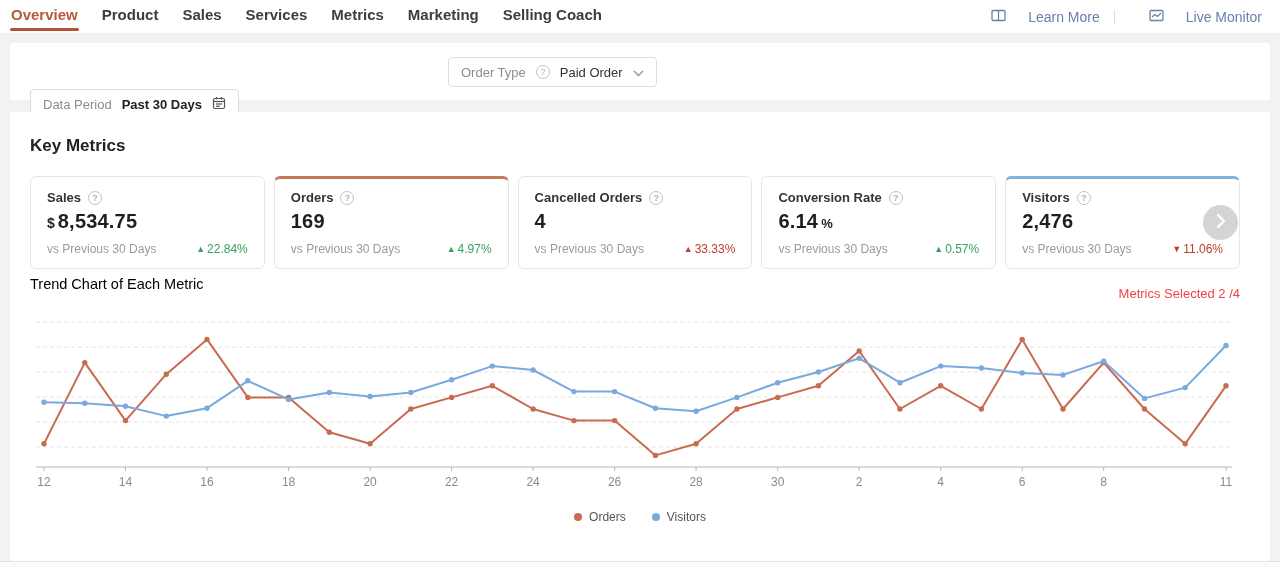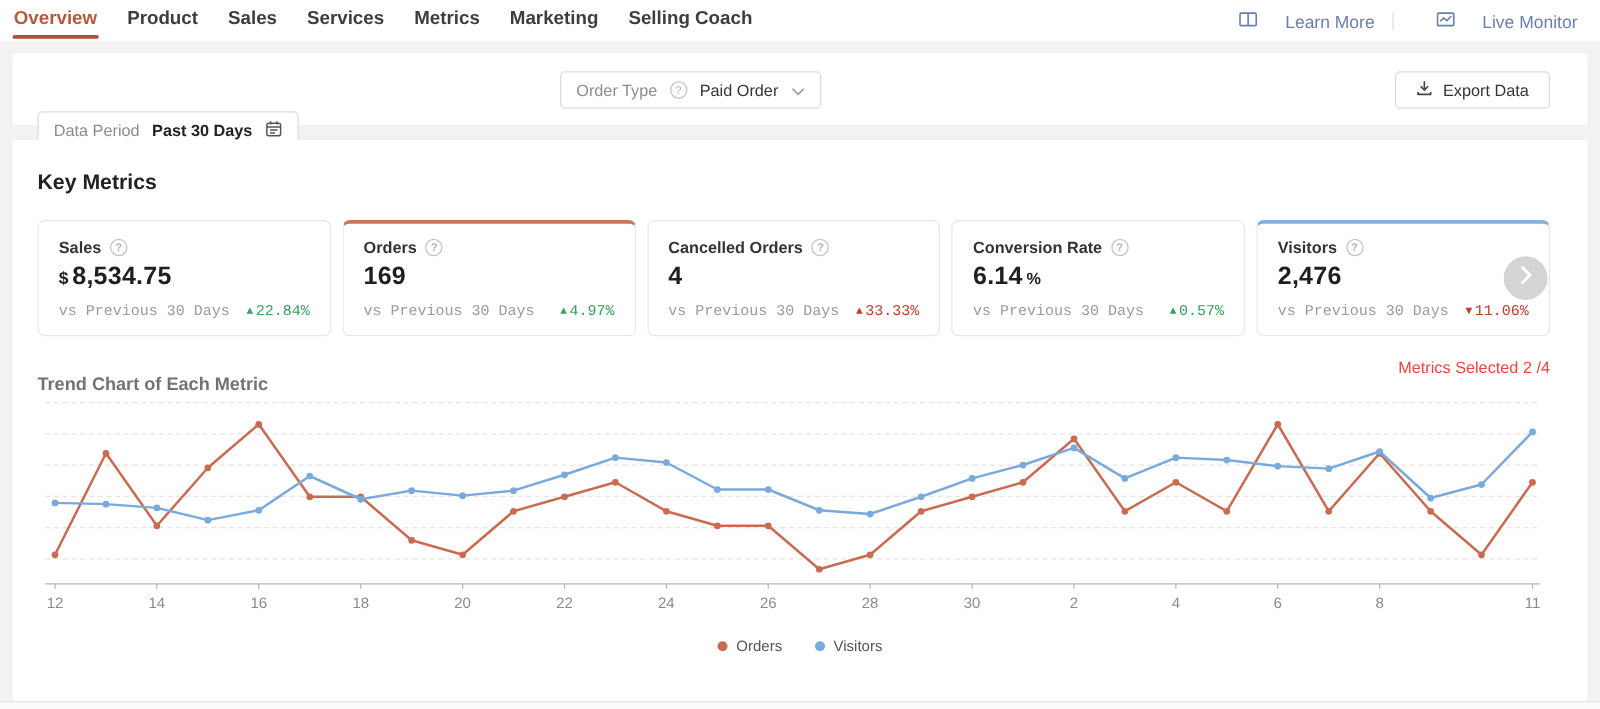--- a/index.html
+++ b/index.html
@@ -35,27 +35,27 @@
   
   .mainpanel { position:absolute; top:112px; left:10px; right:10px; height:449px; background:#fff; border-radius:3px; }
   .km-title { position:absolute; left:20px; top:24px; font-size:17px; font-weight:700; color:#222; }
   .cards { position:absolute; left:20px; right:30px; top:64px; display:flex; gap:9px; }
   .card { flex:1; height:93px; background:#fff; border:1px solid #e7e7e7; border-radius:6px; padding:13px 16px 10px; position:relative; cursor:pointer; }
   .card .label-row { display:flex; align-items:center; gap:7px; font-size:13px; font-weight:700; color:#333; }
   .card .value-row { display:flex; align-items:baseline; gap:3px; margin-top:5px; color:#1f1f1f; }
   .val-main { font-size:20px; font-weight:700; letter-spacing:.2px; }
   .val-prefix { font-size:14px; font-weight:700; }
   .val-suffix { font-size:13px; font-weight:700; }
-  .vs-row { display:flex; justify-content:space-between; align-items:center; margin-top:9px; font-size:12px; color:#9b9b9b;font-family:Liberation Mono, monospace; }
+  .vs-row { display:flex; justify-content:space-between; align-items:center; margin-top:9px; font-size:12px; color:#9b9b9b; }
   .delta { font-size:12px; font-weight:400; display:flex; align-items:center; gap:2px; }
   .delta .arrow { font-size:9px; }
   
   .nextbtn { position:absolute; left:1193px; top:93px; width:35px; height:35px; border-radius:50%; background:rgba(0,0,0,0.17); display:flex; align-items:center; justify-content:center; cursor:pointer; z-index:5; }
   
-  .trend-title { position:absolute; left:20px; top:188px; font-size:14.5px; font-weight:700; color:#737373; }
+  .trend-title { position:absolute; left:20px; top:164px; font-size:14.5px; font-weight:400; color:#000000; }
   .metrics-selected { position:absolute; right:30px; top:174px; font-size:13px; color:#ef4444; }
   
   .chartwrap { position:absolute; left:20px; right:30px; top:203px; height:180px; }
   .chartwrap svg { width:100%; height:100%; display:block; }
   .grid { stroke:#e4e4e4; stroke-width:1; stroke-dasharray:4 3; }
   .axis { stroke:#b5b5b5; stroke-width:1; }
   .xlab { fill:#8a8a8a; font-size:12px; text-anchor:middle; font-family:"Liberation Sans",sans-serif; }
   
   .legend { position:absolute; left:0; right:0; top:398px; display:flex; justify-content:center; gap:26px; }
   .legend-item { display:flex; align-items:center; gap:7px; font-size:12px; color:#555; cursor:pointer; }
@@ -117,30 +117,20 @@
   <div class="pillbox pill-order-type">
     <span class="muted">Order Type</span>
     <span class="helpdot">?</span>
     <span class="datetext">Paid Order</span>
     <span class="chev">
       <svg width="11" height="7" viewBox="0 0 11 7" fill="none" stroke="#999" stroke-width="1.4">
           <polyline points="1,1 5.5,5.5 10,1"></polyline>
         </svg>
     </span>
   </div>
-  <button class="exportbtn">
-    <span>
-      <svg width="13" height="13" viewBox="0 0 13 13" fill="none" stroke="#444" stroke-width="1.3">
-        <line x1="6.5" y1="1" x2="6.5" y2="7.5"></line>
-          <polyline points="3.5,5 6.5,8 9.5,5"></polyline>
-          <polyline points="1.5,9.5 1.5,11.5 11.5,11.5 11.5,9.5"></polyline>
-      </svg>
-    </span>
-    <span>Export Data</span>
-  </button>
 </div>
 
 <div class="mainpanel">
   <div class="km-title">Key Metrics</div>
 
   <div class="cards">
     <div class="card">
       <div class="label-row">
         <span>Sales</span>
         <span class="helpdot">?</span>

